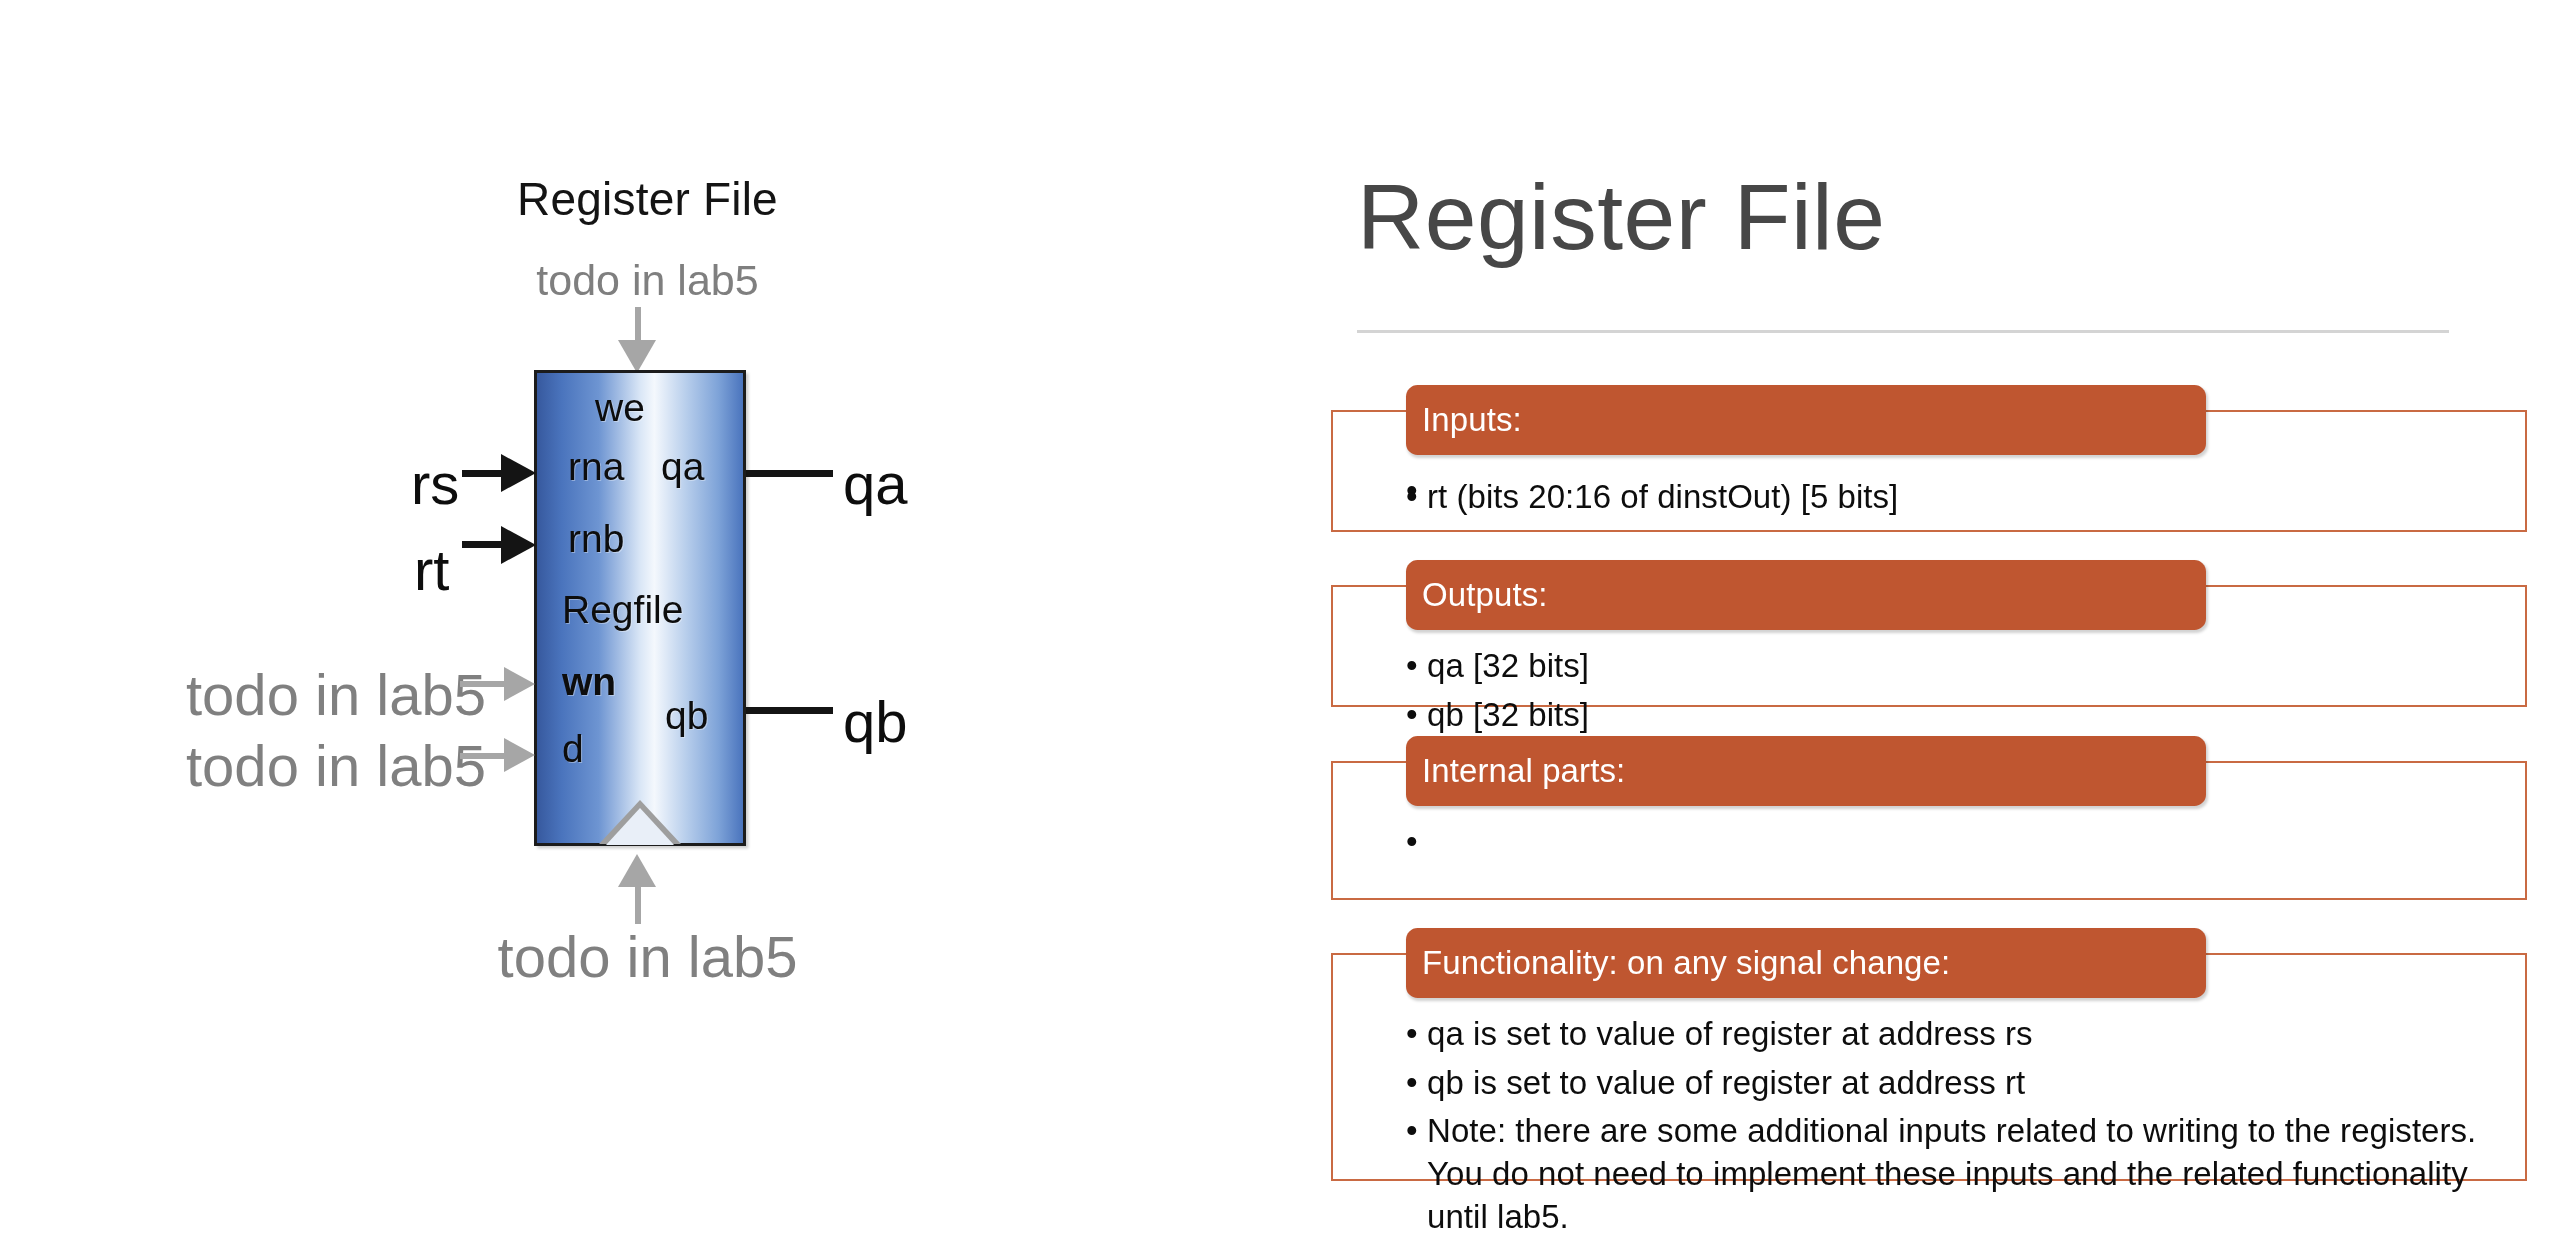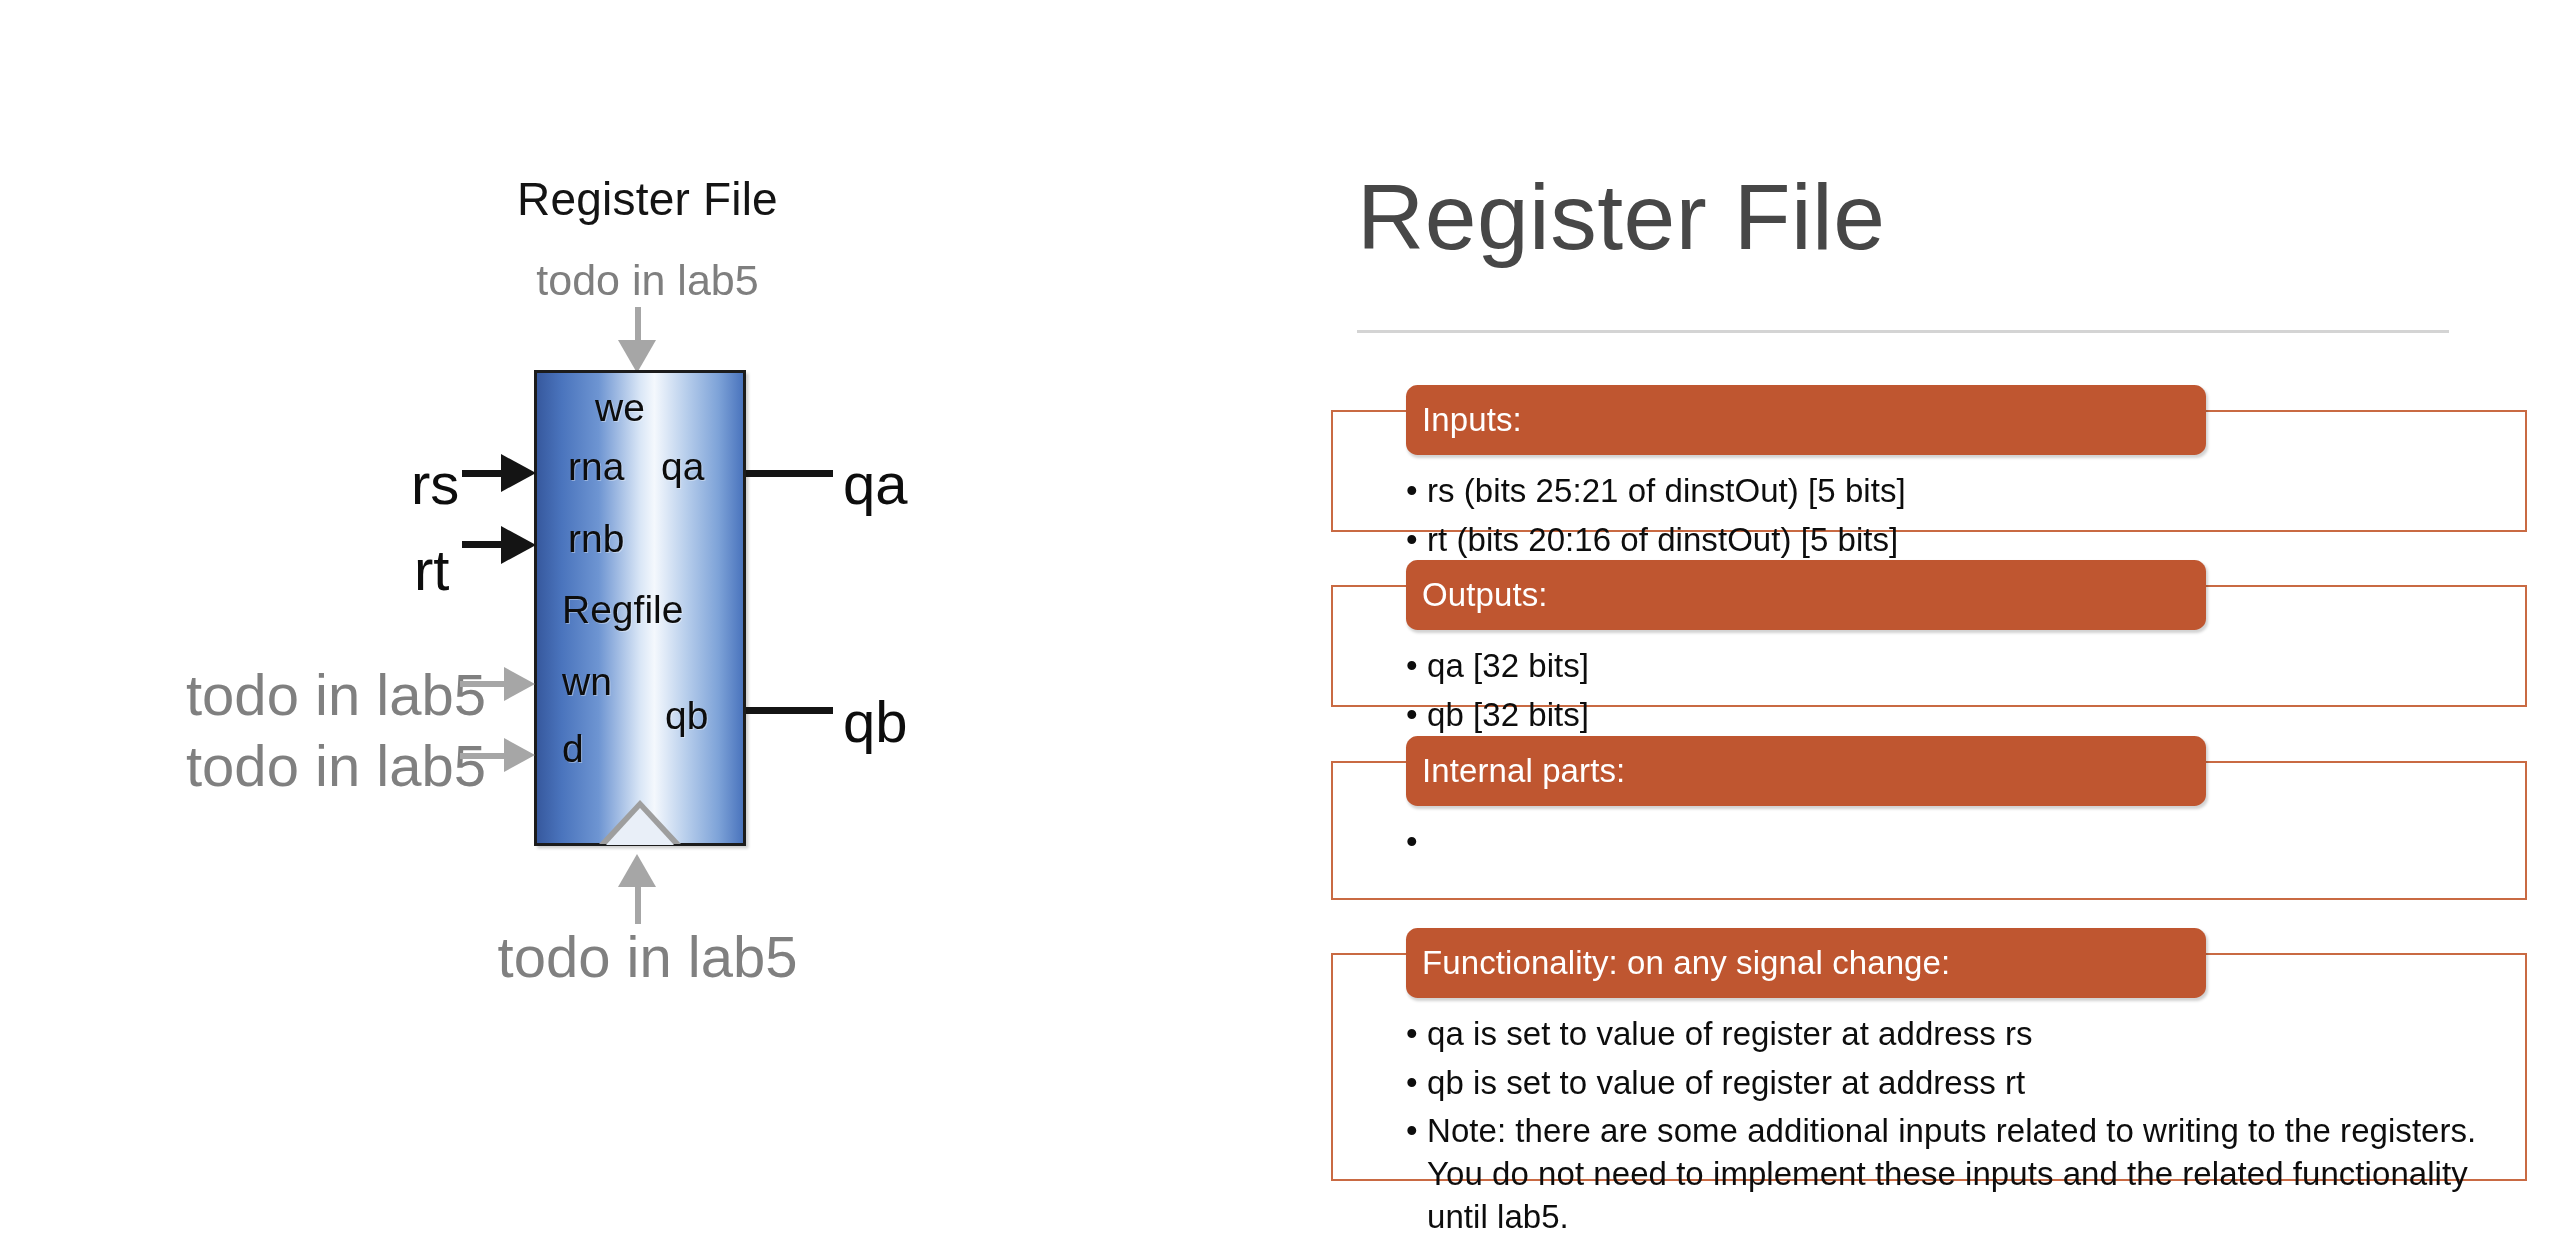--- a/index.html
+++ b/index.html
@@ -249,21 +249,21 @@
   <div class="wire-gray-v" style="left:635px; top:307px; height:43px;"></div>
   <div class="arrow-gray-down" style="left:618px; top:340px;"></div>
 
   <div id="chip-body"></div>
 
   <div class="port-label" style="left:595px; top:386px;">we</div>
   <div class="port-label" style="left:568px; top:445px;">rna</div>
   <div class="port-label" style="left:661px; top:445px;">qa</div>
   <div class="port-label" style="left:568px; top:517px;">rnb</div>
   <div class="port-label" style="left:562px; top:588px;">Regfile</div>
-  <div class="port-label" style="left:562px; top:660px;">wn</div>
+  <div class="port-label" style="left:562px; top:660px;font-weight:bold;">wn</div>
   <div class="port-label" style="left:665px; top:694px;">qb</div>
   <div class="port-label" style="left:562px; top:727px;">d</div>
 
   <div class="ext-label" style="left:411px; top:450px;">rs</div>
   <div class="wire-black" style="left:462px; top:470px; width:41px;"></div>
   <div class="arrow-black" style="left:501px; top:454px;"></div>
 
   <div class="ext-label" style="left:414px; top:536px;">rt</div>
   <div class="wire-black" style="left:462px; top:541px; width:41px;"></div>
   <div class="arrow-black" style="left:501px; top:526px;"></div>
@@ -290,21 +290,21 @@
 
 <div id="slide-panel">
 
   <div id="slide-title">Register File</div>
   <div id="title-rule"></div>
 
   <div class="section" id="sec-inputs">
     <div class="section-frame"></div>
     <div class="section-body">
       <div class="bullet">
-        <span class="bullet-dot">•</span><span>rs (bits 25:21 of dinstOut) [5 bits]</span>
+        <span class="bullet-dot">•</span>
       </div>
       <div class="bullet">
         <span class="bullet-dot">•</span><span>rt (bits 20:16 of dinstOut) [5 bits]</span>
       </div>
     </div>
     <div class="section-header">
       <span class="section-header-text">Inputs:</span>
     </div>
   </div>
 

